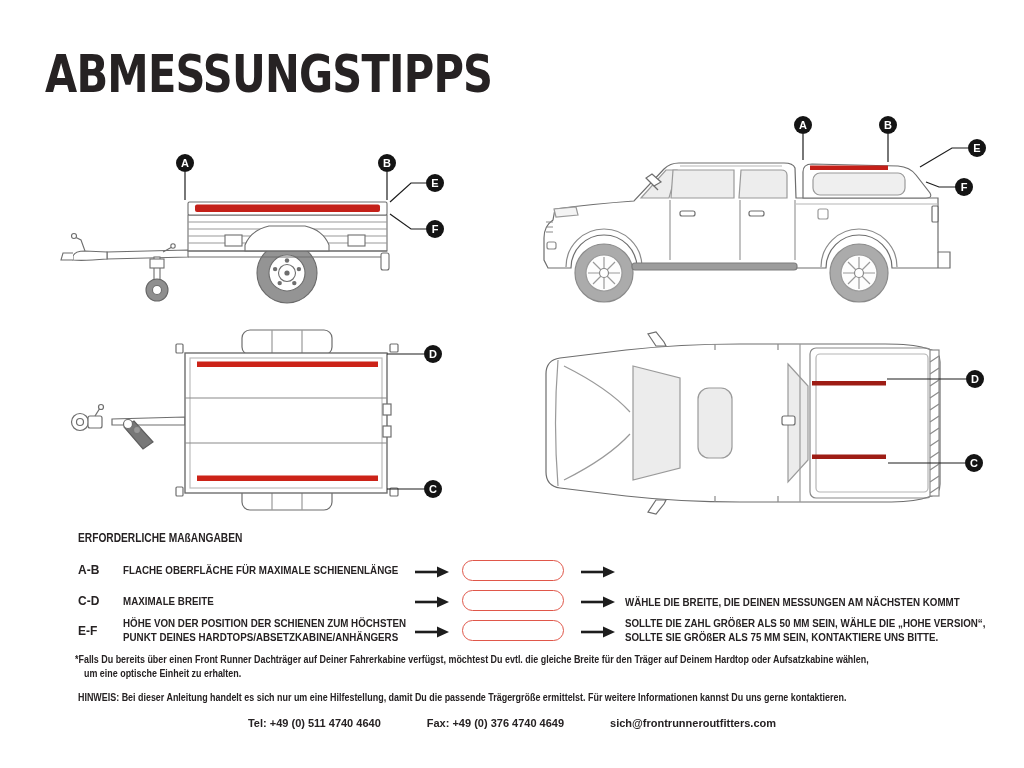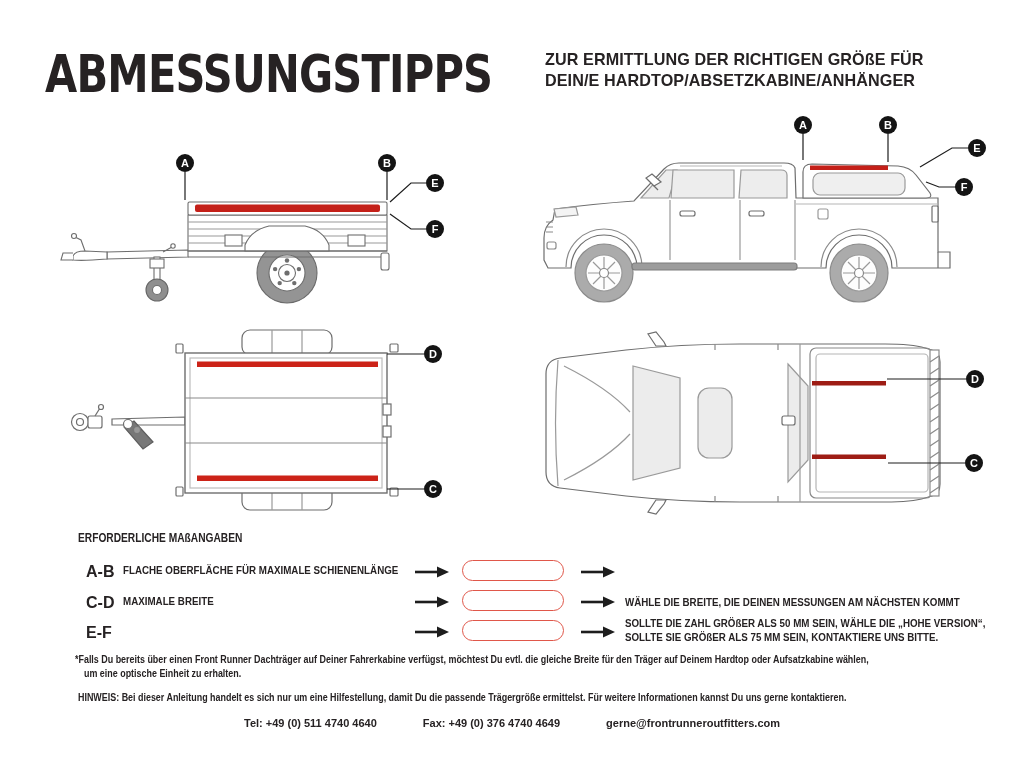--- a/index.html
+++ b/index.html
@@ -8,40 +8,36 @@
   .abs{position:absolute;}
   .t{position:absolute;font-weight:bold;color:#262223;white-space:nowrap;}
   .cond{transform:scaleX(0.85);transform-origin:0 0;}
   .title{font-family:"DejaVu Sans",sans-serif;font-size:52px;font-weight:bold;line-height:1;
          letter-spacing:-1px;transform:scaleX(0.8);transform-origin:0 0;}
   .subtitle{font-size:17px;font-weight:bold;line-height:21px;letter-spacing:0.1px;
             transform:scaleX(0.95);transform-origin:0 0;white-space:nowrap;}
   .badge{position:absolute;width:18px;height:18px;border-radius:50%;background:#141414;color:#ffffff;
          font-size:11px;font-weight:bold;line-height:18px;text-align:center;z-index:5;}
   .small{font-size:11.5px;line-height:13.5px;}
-  .code{font-size:16px;margin-left:8px;}
+  .code{font-size:12px;}
   .heading{font-size:12px;}
   .rednote{font-size:12px;color:#d9392b;}
   .foot{font-size:10.5px;line-height:13px;}
   .pill{position:absolute;width:102px;height:21px;border:1.6px solid #e0574a;border-radius:12px;
         background:#ffffff;box-sizing:border-box;font-size:11px;line-height:18px;text-align:center;color:#262223;}
   .contact-row{position:absolute;left:0;top:717px;width:1024px;display:flex;justify-content:center;
                gap:46px;font-size:11px;font-weight:bold;color:#262223;}
   svg{display:block;}
 </style>
 </head>
 <body>
 
 <div class="page">
 
   <div class="t title" style="left:45px;top:48px;">ABMESSUNGSTIPPS</div>
-  <div class="abs" style="left:545px;top:49px;">
-    <div class="subtitle">ZUR ERMITTLUNG DER RICHTIGEN GRÖßE FÜR</div>
-    <div class="subtitle">DEIN/E HARDTOP/ABSETZKABINE/ANHÄNGER</div>
-  </div>
 
   <div class="abs" style="left:45px;top:140px;">
     <svg width="400" height="180" viewBox="0 0 400 180">
       <g stroke="#6e6e6e" stroke-width="1.1" fill="none">
 
         <polygon points="143,110 62,112 62,119 143,117" fill="#ffffff"></polygon>
         <path d="M62,112 L40,111 Q30,111 28,116 L28,120 Q38,121 62,119 Z" fill="#ffffff"></path>
         <path d="M40,111 L36,100 L30,97"></path>
         <circle cx="29" cy="96" r="2.5" fill="#ffffff"></circle>
         <path d="M28,113 L18,113 L16,120 L28,120" fill="#ffffff"></path>
@@ -259,20 +255,24 @@
       <polygon points="23,0.5 35,6 23,11.5" fill="#1d1d1d"></polygon>
   </svg>
   <div class="pill" style="left:462px;top:590px;"></div>
   <svg class="abs" style="left:580px;top:596px;" width="36" height="12">
     <line x1="1" y1="6" x2="24" y2="6" stroke="#1d1d1d" stroke-width="2.6"></line>
       <polygon points="23,0.5 35,6 23,11.5" fill="#1d1d1d"></polygon>
   </svg>
   <div class="t small cond" style="left:625px;top:596px;">WÄHLE DIE BREITE, DIE DEINEN MESSUNGEN AM NÄCHSTEN KOMMT</div>
 
   <div class="t code" style="left:78px;top:624px;">E-F</div>
+  <div class="abs" style="left:123px;top:617px;">
+    <div class="small cond" style="font-weight:bold;white-space:nowrap;">HÖHE VON DER POSITION DER SCHIENEN ZUM HÖCHSTEN</div>
+    <div class="small cond" style="font-weight:bold;white-space:nowrap;">PUNKT DEINES HARDTOPS/ABSETZKABINE/ANHÄNGERS</div>
+  </div>
   <svg class="abs" style="left:414px;top:626px;" width="36" height="12">
     <line x1="1" y1="6" x2="24" y2="6" stroke="#1d1d1d" stroke-width="2.6"></line>
       <polygon points="23,0.5 35,6 23,11.5" fill="#1d1d1d"></polygon>
   </svg>
   <div class="pill" style="left:462px;top:620px;"></div>
   <svg class="abs" style="left:580px;top:626px;" width="36" height="12">
     <line x1="1" y1="6" x2="24" y2="6" stroke="#1d1d1d" stroke-width="2.6"></line>
       <polygon points="23,0.5 35,6 23,11.5" fill="#1d1d1d"></polygon>
   </svg>
   <div class="abs" style="left:625px;top:617px;">
@@ -280,16 +280,16 @@
     <div class="small cond" style="font-weight:bold;white-space:nowrap;">SOLLTE SIE GRÖßER ALS 75 MM SEIN, KONTAKTIERE UNS BITTE.</div>
   </div>
 
   <div class="t foot cond" style="left:75px;top:653px;">*Falls Du bereits über einen Front Runner Dachträger auf Deiner Fahrerkabine verfügst, möchtest Du evtl. die gleiche Breite für den Träger auf Deinem Hardtop oder Aufsatzkabine wählen,</div>
   <div class="t foot cond" style="left:84px;top:667px;">um eine optische Einheit zu erhalten.</div>
   <div class="t foot cond" style="left:78px;top:691px;">HINWEIS: Bei dieser Anleitung handelt es sich nur um eine Hilfestellung, damit Du die passende Trägergröße ermittelst. Für weitere Informationen kannst Du uns gerne kontaktieren.</div>
 
   <div class="contact-row">
     <span>Tel: +49 (0) 511 4740 4640</span>
     <span>Fax: +49 (0) 376 4740 4649</span>
-    <span>gerne@frontrunneroutfitters.com</span>
+    <span>sich@frontrunneroutfitters.com</span>
   </div>
 
 </div>
 
 </body></html>

